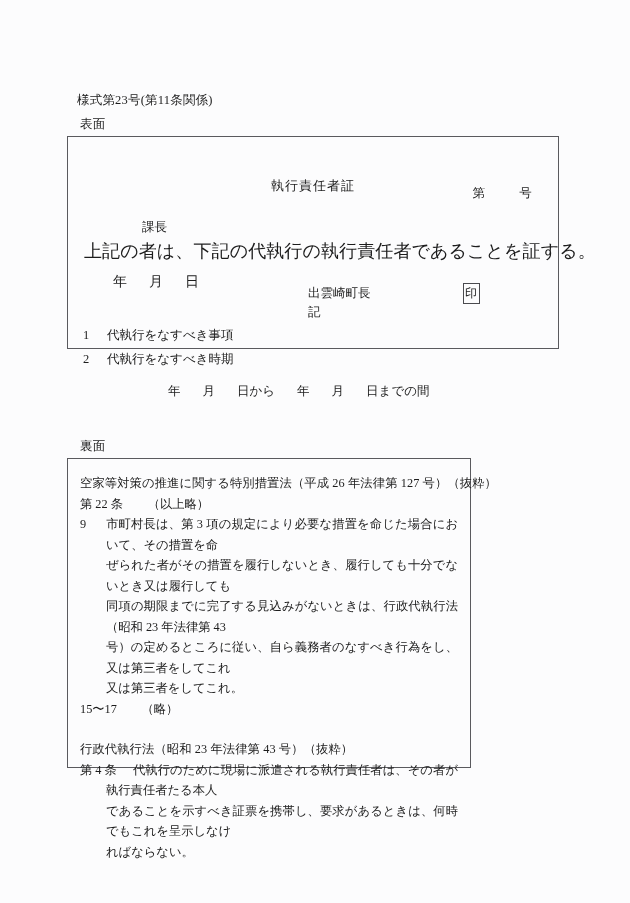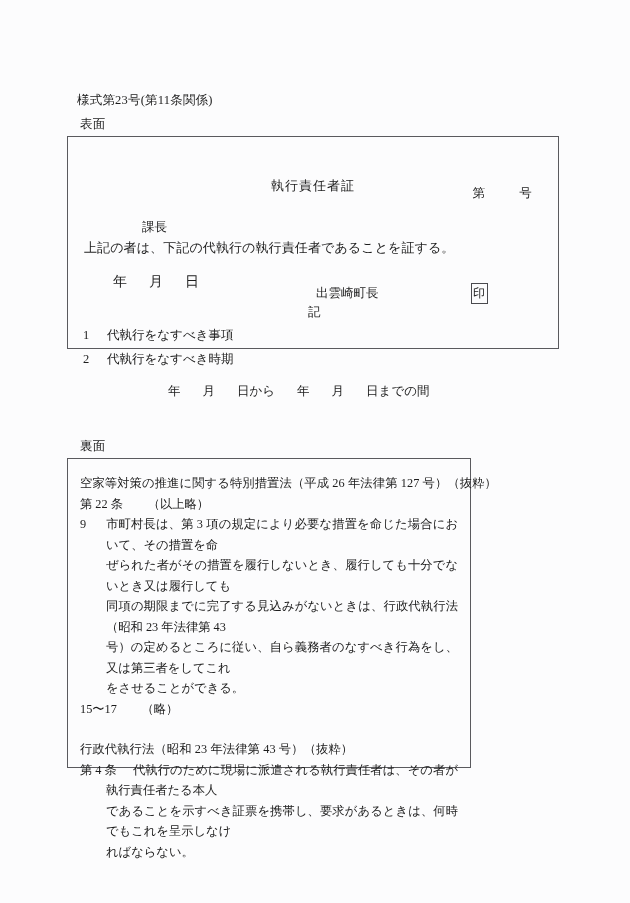--- a/index.html
+++ b/index.html
@@ -90,41 +90,40 @@
     position: absolute;
     left: 74px;
     top: 82px;
     font-size: 12.5px;
     white-space: nowrap;
   }
   .attest-line {
     position: absolute;
     left: 16px;
     top: 102px;
-    font-size: 13px;
+    font-size: 18px;
     letter-spacing: 0.1px;
     white-space: nowrap;
     font-family: Liberation Mono, monospace;
   }
   .date-line {
     position: absolute;
     left: 45px;
     top: 136px;
     font-size: 14px;
     white-space: nowrap;
   }
   .issuer-row {
     position: absolute;
     left: 240px;
     top: 146px;
     font-size: 12.5px;
     white-space: nowrap;
     display: flex;
     align-items: center;
-    margin-left: 8px;
   }
   .seal-box {
     display: inline-block;
     border: 1px solid #4a4a4e;
     box-sizing: border-box;
     width: 17px;
     height: 21px;
     line-height: 19px;
     text-align: center;
     font-size: 12px;
@@ -267,21 +266,21 @@
       <p class="law-head">空家等対策の推進に関する特別措置法（平成 26 年法律第 127 号）（抜粋）</p>
 
       <p class="art-head">第 22 条　　（以上略）</p>
 
       <p class="para">
         <span class="pnum">9</span><span>市町村長は、第 3 項の規定により必要な措置を命じた場合において、その措置を命</span>
       </p>
       <p class="para-cont" style="padding-left:26px">ぜられた者がその措置を履行しないとき、履行しても十分でないとき又は履行しても</p>
       <p class="para-cont" style="padding-left:26px">同項の期限までに完了する見込みがないときは、行政代執行法（昭和 23 年法律第 43</p>
       <p class="para-cont" style="padding-left:26px">号）の定めるところに従い、自ら義務者のなすべき行為をし、又は第三者をしてこれ</p>
-      <p class="para-cont" style="padding-left:26px">をさせることができる。</p>
+      <p class="para-cont" style="padding-left:26px">又は第三者をしてこれ。</p>
 
       <p class="omit-line">15〜17　　（略）</p>
 
       <div class="gap"></div>
 
       <p class="law-head">行政代執行法（昭和 23 年法律第 43 号）（抜粋）</p>
 
       <p class="art4">
         <span class="anum">第 4 条</span><span class="sp-sm"></span><span>代執行のために現場に派遣される執行責任者は、その者が執行責任者たる本人</span>
       </p>

